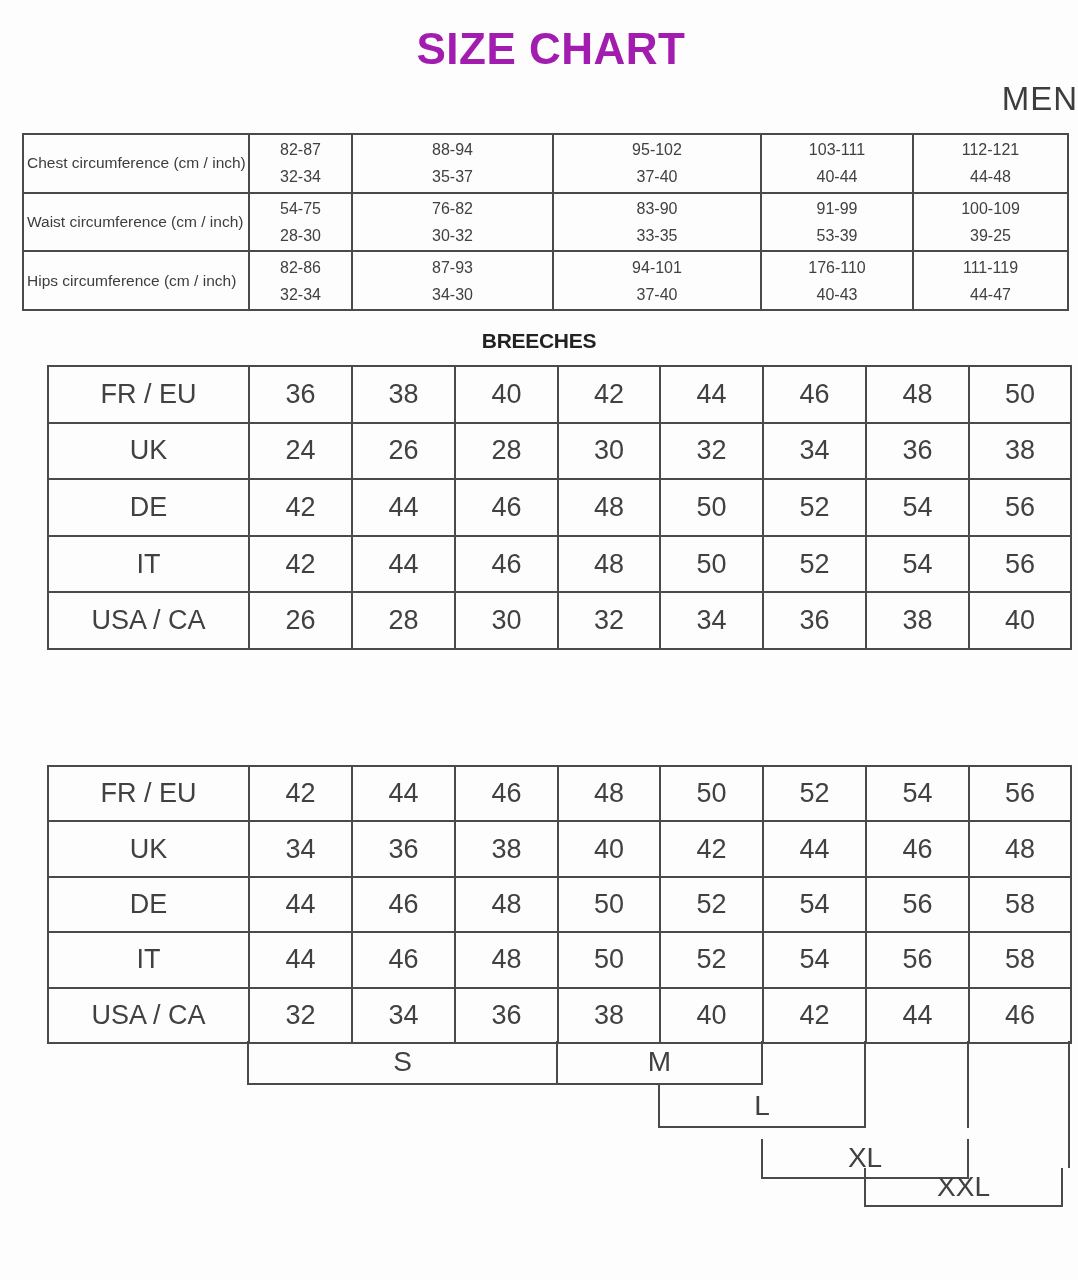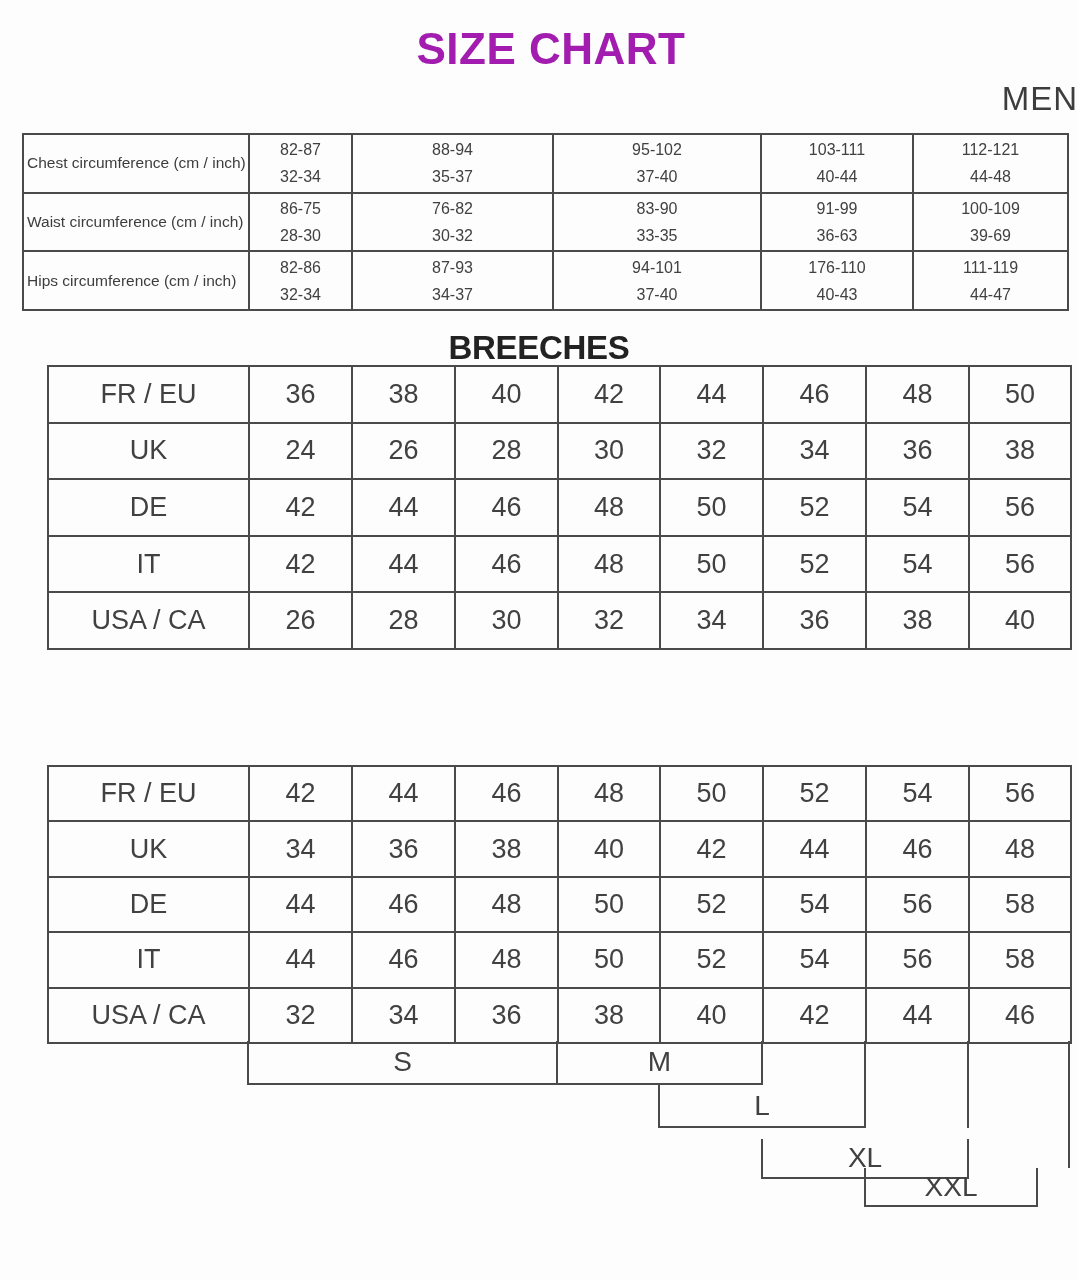--- a/index.html
+++ b/index.html
@@ -5,21 +5,21 @@
   html,body { margin:0; padding:0; background:#ffffff; }
   .page {
     position:relative; width:1078px; height:1280px;
     background:#fdfdfd; overflow:hidden;
     font-family:"Liberation Sans", sans-serif;
     color:#414141;
   }
   .heading { position:absolute; left:0; width:1078px; text-align:center; margin:0; }
   .title-main { top:24px; font-size:44px; font-weight:700; color:#a21caf; letter-spacing:0.5px;margin-left:12px; }
   .title-sub  { top:80px; font-size:33px; font-weight:400; color:#3d3d3d; letter-spacing:1px;text-align:right; }
-  .section-heading { font-size:33px; font-weight:700; color:#222222; letter-spacing:-0.3px; }
+  .section-heading { font-size:21px; font-weight:700; color:#222222; letter-spacing:-0.3px; }
   .breeches-heading { top:329px; }
   .shirts-heading { top:708px; }
 
   table { position:absolute; border-collapse:collapse; table-layout:fixed;padding-left:7px; }
   td { border:2px solid #4a4a4a; text-align:center; vertical-align:middle; padding:0; overflow:hidden; }
 
   
   .measure-table { left:22px; top:133px; width:1045px; }
   .measure-table tr { height:58.7px; }
   .measure-table td.lbl { text-align:left; font-size:15.5px; padding-left:3px; color:#3d3d3d; }
@@ -34,21 +34,21 @@
   .size-table td { font-size:27px; }
   .size-table td.lbl { font-size:27px;margin-top:24px; }
 
   
   .band { position:absolute; box-sizing:border-box; display:flex; align-items:center; justify-content:center;
           font-size:28px; color:#414141; border:0 solid #4a4a4a; }
   .band-s   { left:247px; top:1041px; width:311px; height:44px; border-left-width:2px; border-right-width:2px; border-bottom-width:2px; }
   .band-m   { left:558px; top:1041px; width:205px; height:44px; border-right-width:2px; border-bottom-width:2px; }
   .band-l   { left:658px; top:1085px; width:208px; height:43px; border-left-width:2px; border-right-width:2px; border-bottom-width:2px; }
   .band-xl  { left:761px; top:1128px; width:208px; height:40px; border-left-width:2px; border-right-width:2px; border-bottom-width:2px;margin-top:11px; }
-  .band-xxl { left:864px; top:1168px; width:174px; height:39px; border-left-width:2px; border-right-width:2px; border-bottom-width:2px;text-align:center; }
+  .band-xxl { left:864px; top:1168px; width:199px; height:39px; border-left-width:2px; border-right-width:2px; border-bottom-width:2px;text-align:center; }
   .riser { position:absolute; width:2px; background:#4a4a4a; }
   .riser-1 { left:864px; top:1041px; height:44px; }
   .riser-2 { left:967px; top:1041px; height:87px; }
   .riser-3 { left:1068px; top:1041px; height:127px; }
 </style>
 </head>
 <body>
 
 <div class="page">
 
@@ -84,49 +84,49 @@
             <div>40-44</div>
           </td>
           <td class="val">
             <div>112-121</div>
             <div>44-48</div>
           </td>
         </tr>
         <tr>
           <td class="lbl">Waist circumference (cm / inch)</td>
           <td class="val">
-            <div>86-75</div>
+            <div>54-75</div>
             <div>28-30</div>
           </td>
           <td class="val">
             <div>76-82</div>
             <div>30-32</div>
           </td>
           <td class="val">
             <div>83-90</div>
             <div>33-35</div>
           </td>
           <td class="val">
             <div>91-99</div>
-            <div>36-63</div>
+            <div>53-39</div>
           </td>
           <td class="val">
             <div>100-109</div>
-            <div>39-69</div>
+            <div>39-25</div>
           </td>
         </tr>
         <tr>
           <td class="lbl">Hips circumference (cm / inch)</td>
           <td class="val">
             <div>82-86</div>
             <div>32-34</div>
           </td>
           <td class="val">
             <div>87-93</div>
-            <div>34-37</div>
+            <div>34-30</div>
           </td>
           <td class="val">
             <div>94-101</div>
             <div>37-40</div>
           </td>
           <td class="val">
             <div>176-110</div>
             <div>40-43</div>
           </td>
           <td class="val">

